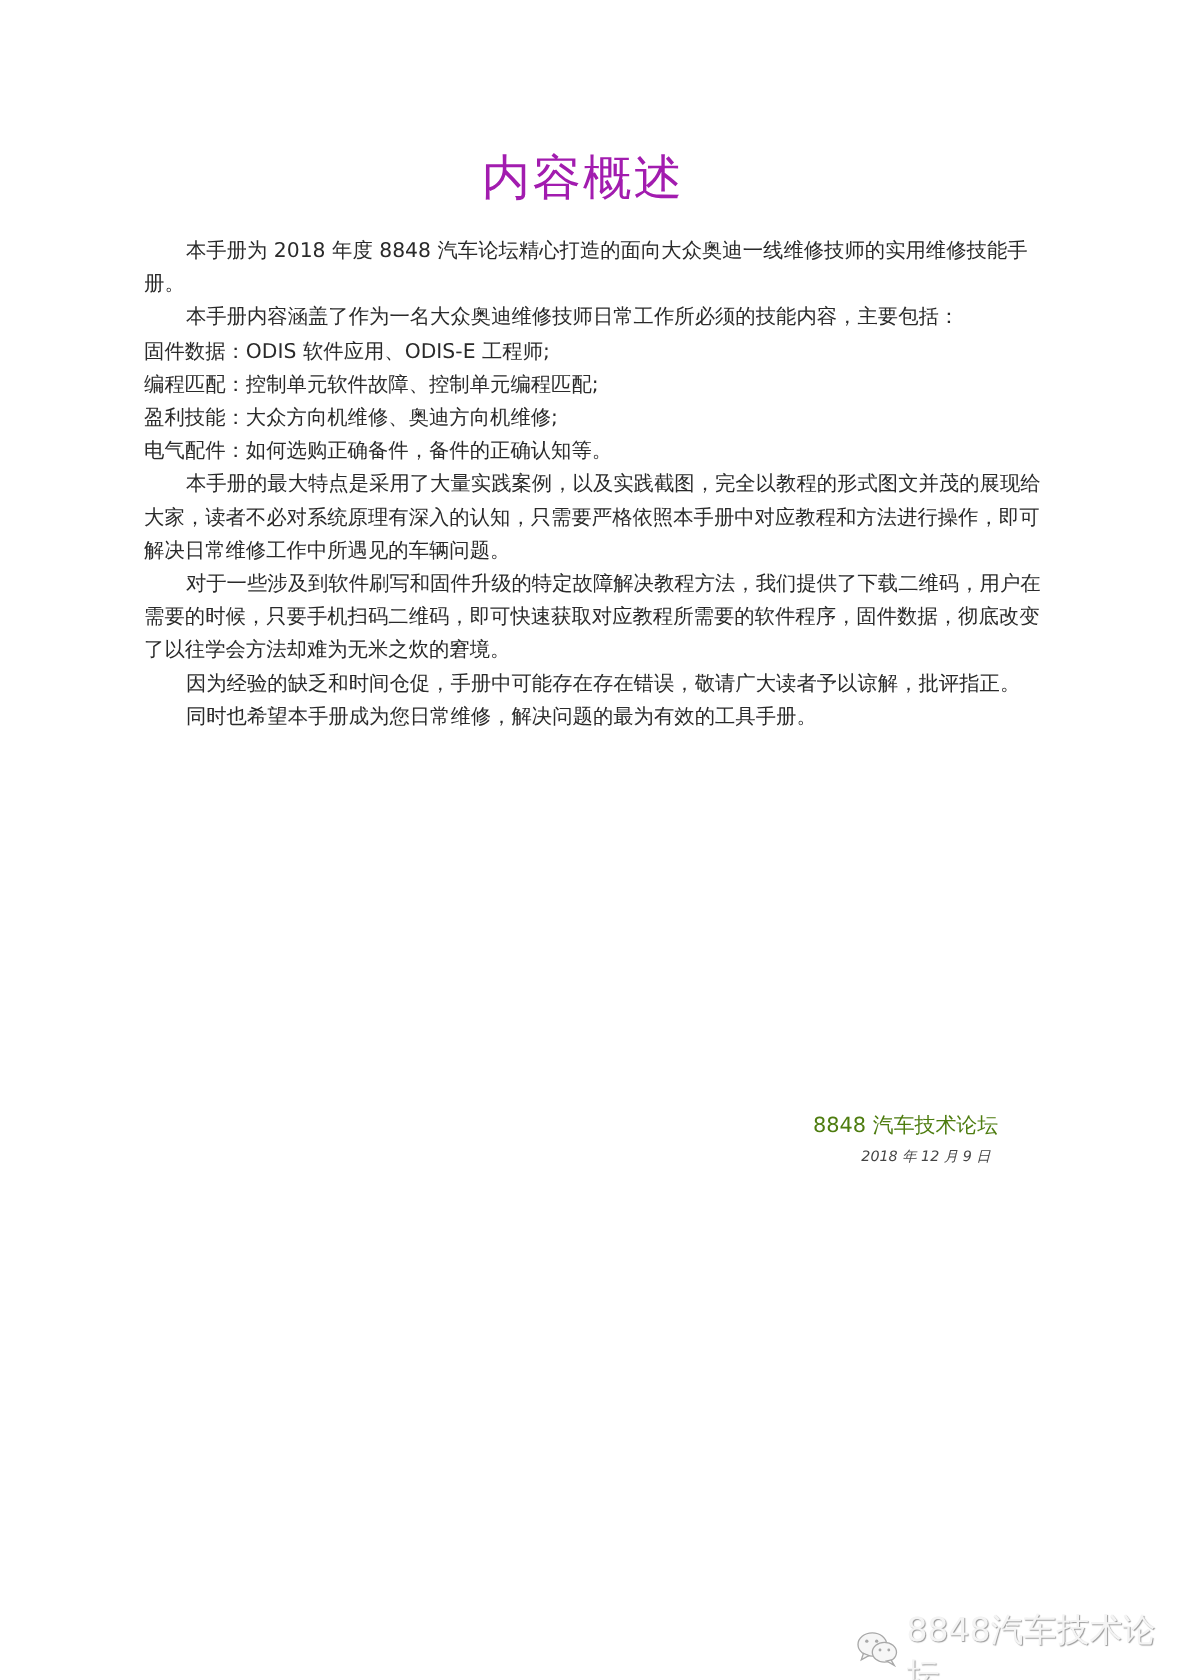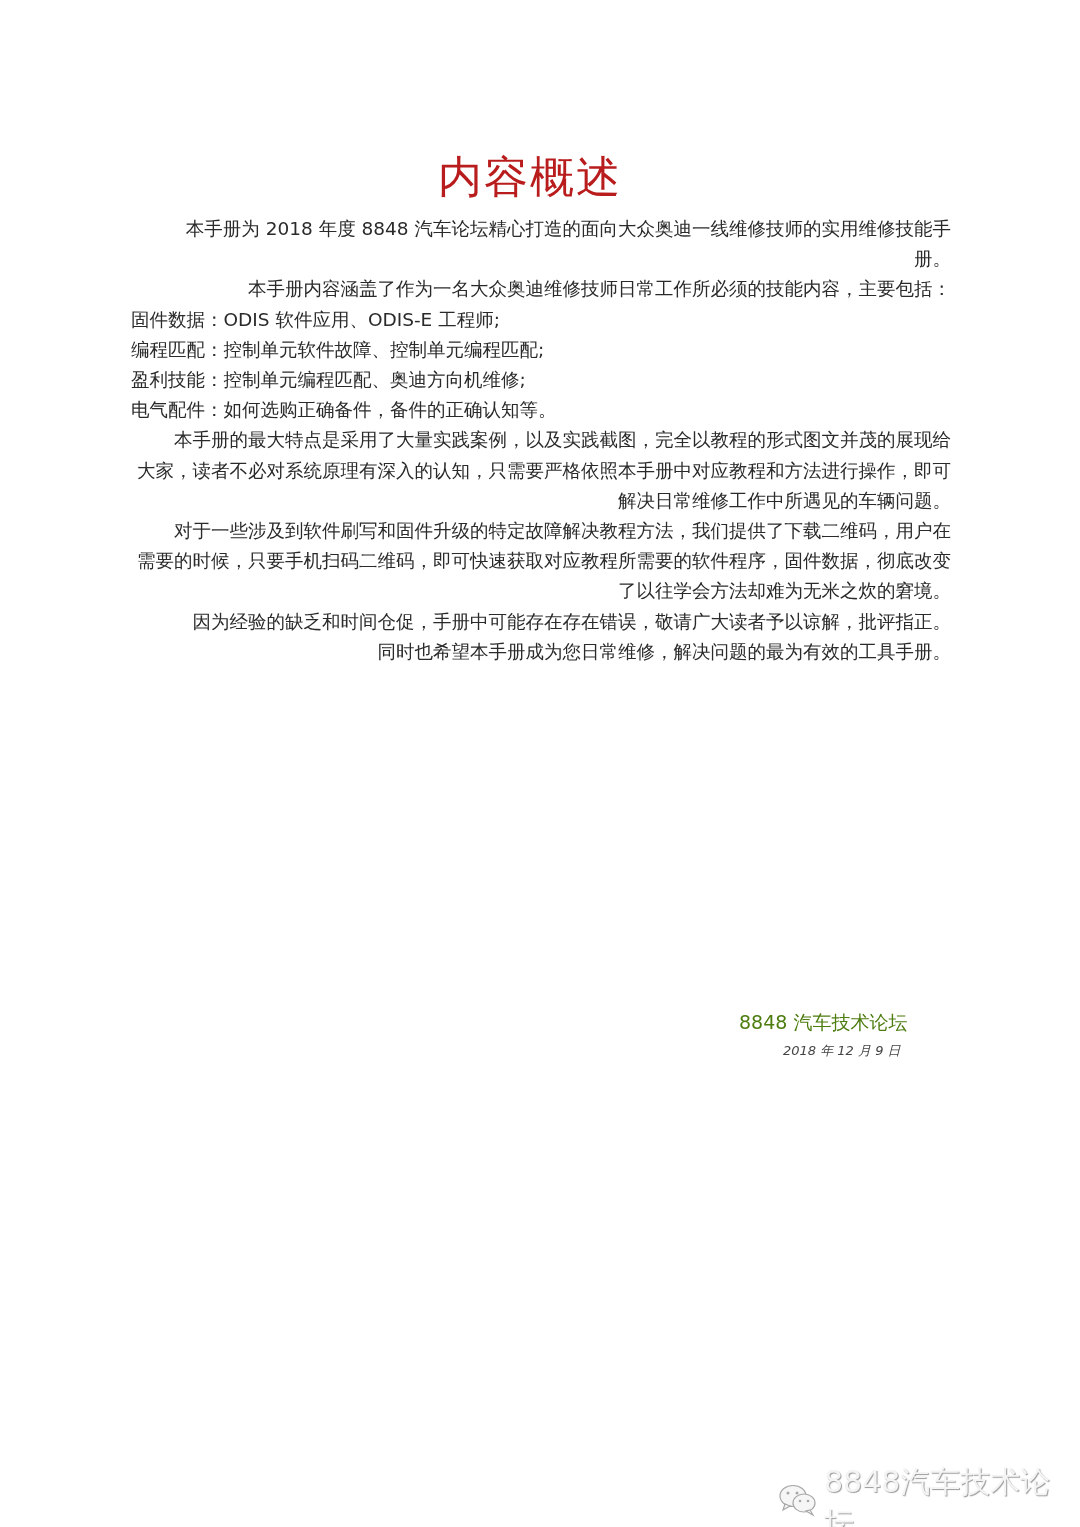--- a/index.html
+++ b/index.html
@@ -1,44 +1,44 @@
 <!DOCTYPE html>
 <html><head>
 <meta charset="utf-8">
 <style>
   html, body { margin:0; padding:0; background:#ffffff; }
   body { width:1080px; height:1527px; position:relative; overflow:hidden;
          font-family:"DejaVu Sans", "Liberation Sans", sans-serif; color:#222; }
-  .title { position:absolute; left:0; width:1060px; top:148px; text-align:center;
-           font-size:44px; font-weight:normal; letter-spacing:2px; color:#b91c1c; margin:0; }
+  .title { position:absolute; left:0; width:1060px; top:132px; text-align:center;
+           font-size:44px; font-weight:normal; letter-spacing:2px; color:#a21caf; margin:0; }
   .body { position:absolute; left:131px; top:214px; width:820px; font-size:18.5px;
           line-height:30.2px; color:#2a2a2a; }
   .body p { margin:0; }
-  .indent { text-indent:38px;text-align:right; }
+  .indent { text-indent:38px; }
   .item { margin:0; }
   .sig { position:absolute; left:739px; top:1010px; font-size:19px; color:#4d7c0f; }
   .date { position:absolute; left:783px; top:1042px; font-size:13px; color:#444;font-style:italic; }
   .wm { position:absolute; left:778px; top:1462px; display:flex; align-items:center;
         gap:6px; color:#f4f4f4; font-size:30px;
         text-shadow:1px 1px 1px #9a9a9a, -1px -1px 0 #ffffff; }
   .wm svg { width:40px; height:34px; }
 </style>
 </head>
 <body>
 
 <h1 class="title">内容概述</h1>
 
 <div class="body">
   <p class="indent">本手册为 2018 年度 8848 汽车论坛精心打造的面向大众奥迪一线维修技师的实用维修技能手册。</p>
   <p class="indent">本手册内容涵盖了作为一名大众奥迪维修技师日常工作所必须的技能内容，主要包括：</p>
 
   <div>
     <p class="item"><span>固件数据</span><span>：</span><span>ODIS 软件应用、ODIS-E 工程师;</span></p>
     <p class="item"><span>编程匹配</span><span>：</span><span>控制单元软件故障、控制单元编程匹配;</span></p>
-    <p class="item"><span>盈利技能</span><span>：</span><span>控制单元编程匹配、奥迪方向机维修;</span></p>
+    <p class="item"><span>盈利技能</span><span>：</span><span>大众方向机维修、奥迪方向机维修;</span></p>
     <p class="item"><span>电气配件</span><span>：</span><span>如何选购正确备件，备件的正确认知等。</span></p>
   </div>
 
   <p class="indent">本手册的最大特点是采用了大量实践案例，以及实践截图，完全以教程的形式图文并茂的展现给大家，读者不必对系统原理有深入的认知，只需要严格依照本手册中对应教程和方法进行操作，即可解决日常维修工作中所遇见的车辆问题。</p>
   <p class="indent">对于一些涉及到软件刷写和固件升级的特定故障解决教程方法，我们提供了下载二维码，用户在需要的时候，只要手机扫码二维码，即可快速获取对应教程所需要的软件程序，固件数据，彻底改变了以往学会方法却难为无米之炊的窘境。</p>
   <p class="indent">因为经验的缺乏和时间仓促，手册中可能存在存在错误，敬请广大读者予以谅解，批评指正。</p>
   <p class="indent">同时也希望本手册成为您日常维修，解决问题的最为有效的工具手册。</p>
 </div>
 
 <div class="sig">8848 汽车技术论坛</div>

